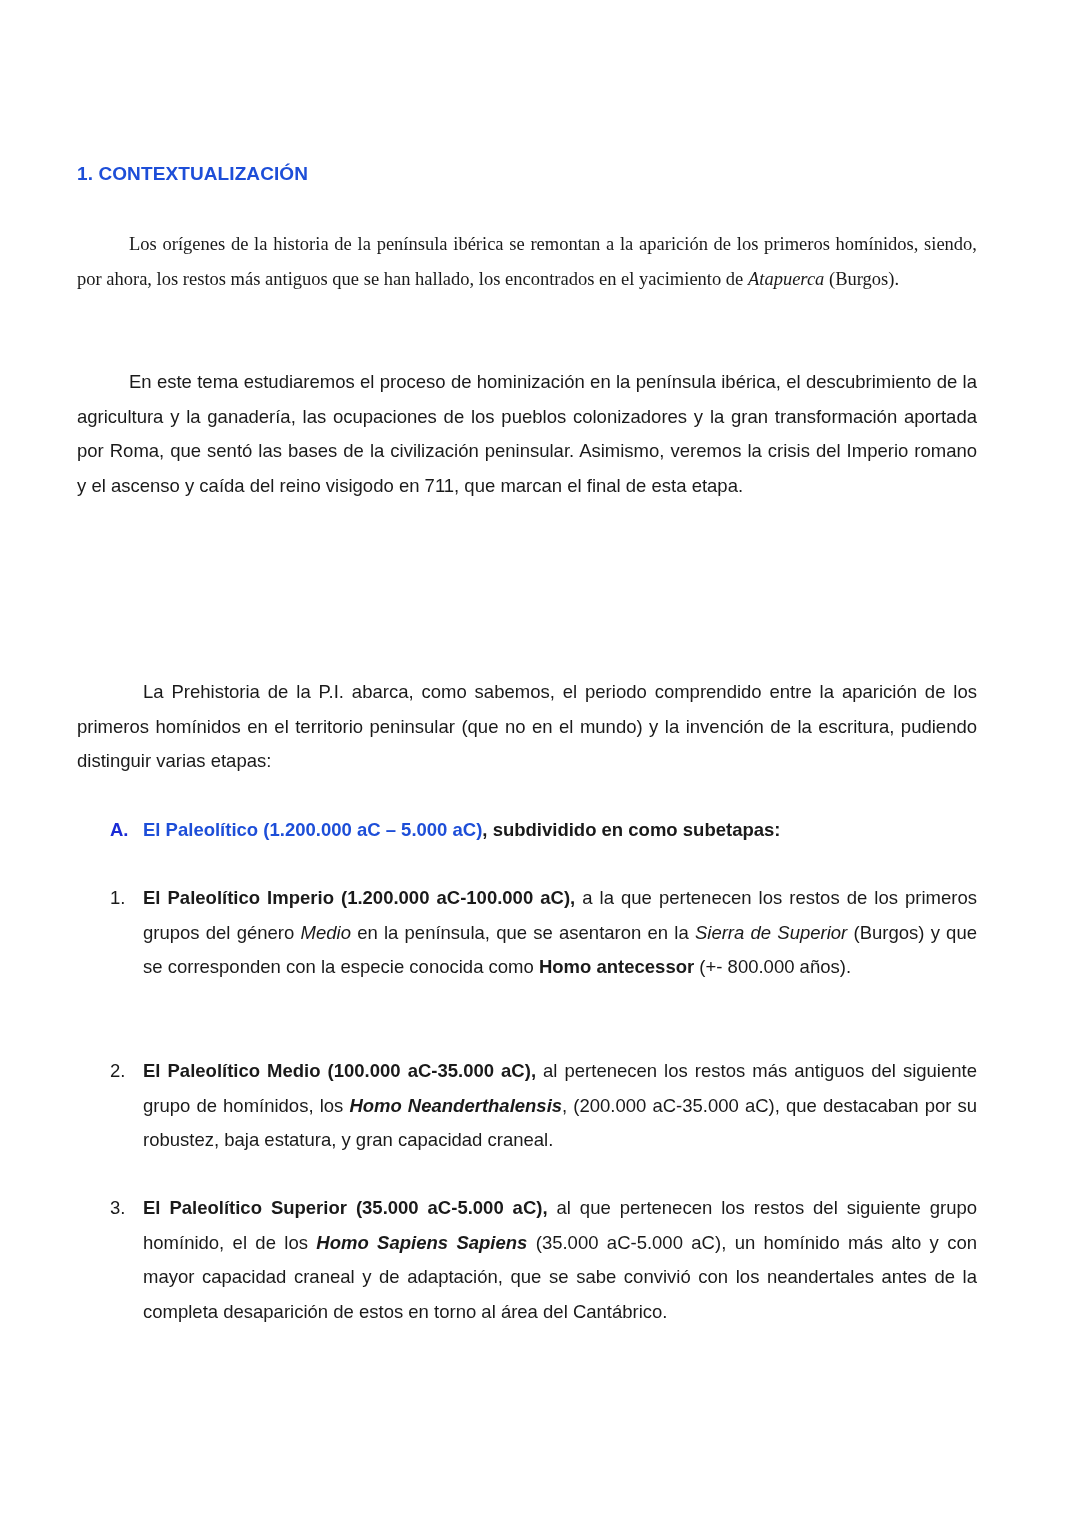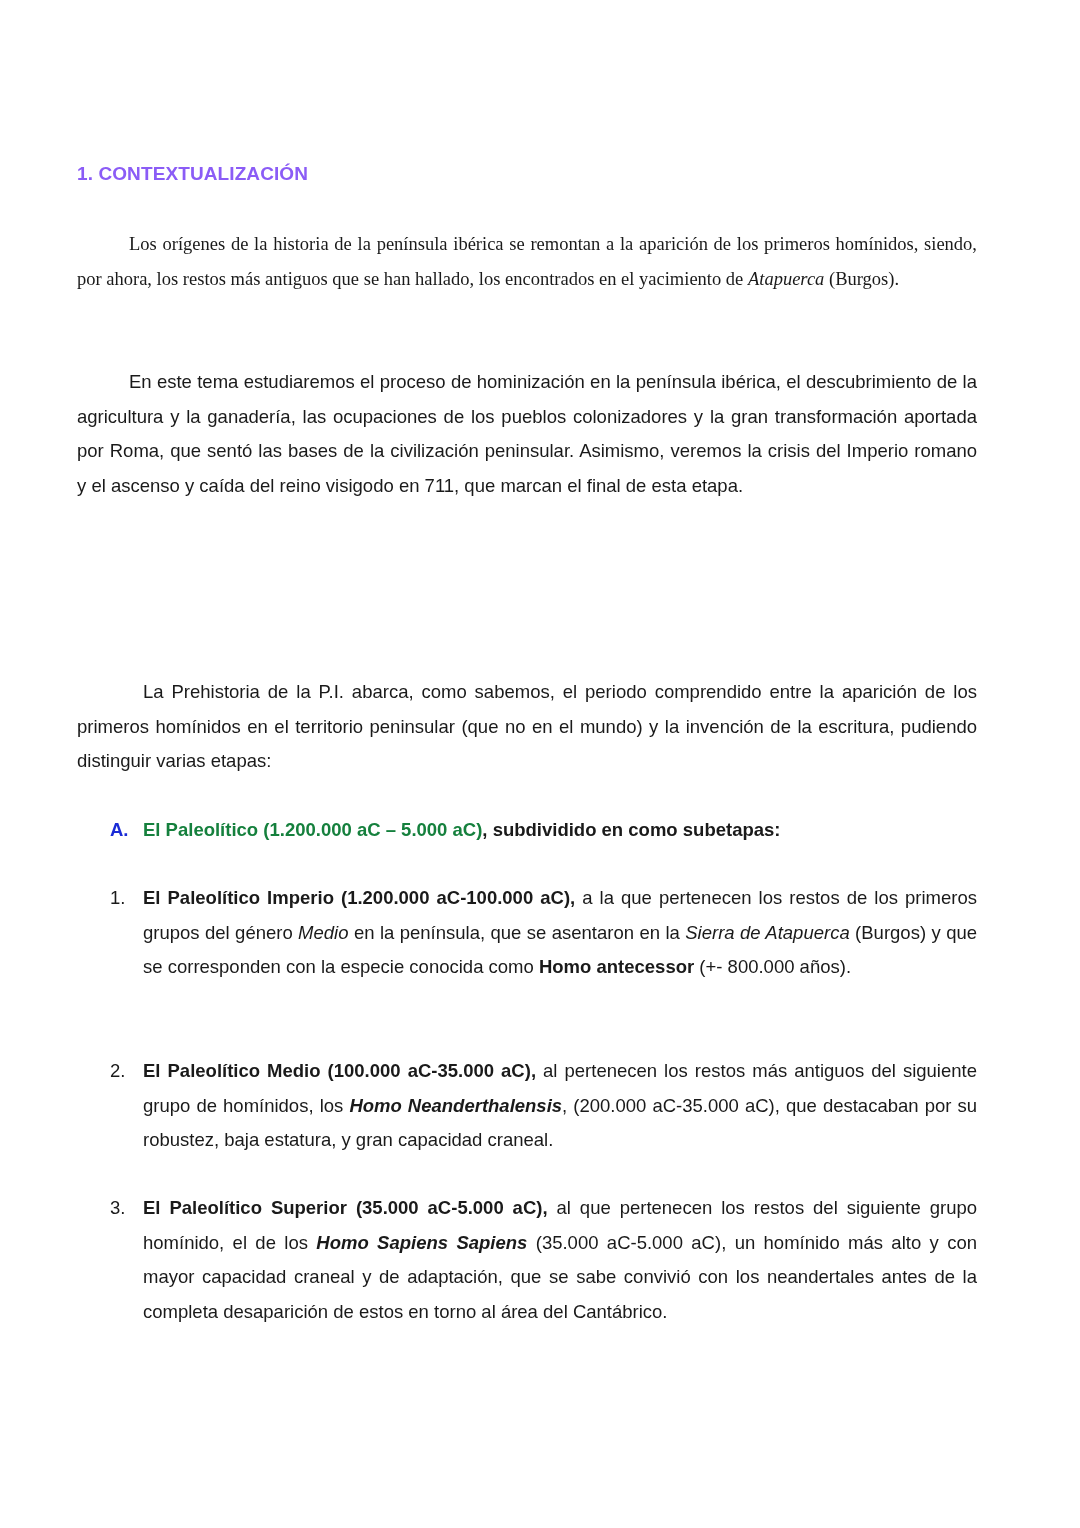--- a/index.html
+++ b/index.html
@@ -1,24 +1,24 @@
 <!DOCTYPE html>
 <html><head>
 <meta charset="utf-8">
 <style>
   html, body { margin: 0; padding: 0; background: #ffffff; }
   body { width: 1080px; height: 1528px; position: relative; overflow: hidden;
          font-family: "Liberation Sans", sans-serif; color: #1a1a1a; }
   .page { position: absolute; left: 0; top: 0; width: 1080px; height: 1528px; }
-  .heading { position: absolute; left: 77px; font-weight: bold; font-size: 19px; color: #8b5cf6; margin: 0; letter-spacing: 0.1px; }
+  .heading { position: absolute; left: 77px; font-weight: bold; font-size: 19px; color: #1d4ed8; margin: 0; letter-spacing: 0.1px; }
   .para { position: absolute; left: 77px; width: 900px; font-size: 18.5px; line-height: 34.5px; text-align: justify; margin: 0; }
   .para .indent { display: inline-block; width: 52px; }
   .para.p3 .indent { width: 66px; }
   .sub-a { position: absolute; left: 110px; font-size: 18.5px; font-weight: bold; margin: 0; }
-  .sub-a .blue { color: #15803d; }
+  .sub-a .blue { color: #1d4ed8; }
   .sub-a .letter { color: #1a2bd6; display: inline-block; width: 33px; }
   .item { position: absolute; left: 110px; width: 867px; font-size: 18.5px; line-height: 34.5px; margin: 0; }
   .item .num { position: absolute; left: 0; top: 0; }
   .item .body { margin-left: 33px; text-align: justify; }
   b { font-weight: bold; }
   i { font-style: italic; }
 </style>
 </head>
 <body>
 
@@ -30,21 +30,21 @@
 
   <p class="para" style="top:365px;"><span class="indent"></span><span>En este tema estudiaremos el proceso de hominización en la península ibérica, el descubrimiento de la agricultura y la ganadería, las ocupaciones de los pueblos colonizadores y la gran transformación aportada por Roma, que sentó las bases de la civilización peninsular. Asimismo, veremos la crisis del Imperio romano y el ascenso y caída del reino visigodo en 711, que marcan el final de esta etapa.</span></p>
 
 
   <p class="para p3" style="top:675px;"><span class="indent"></span><span>La Prehistoria de la P.I. abarca, como sabemos, el periodo comprendido entre la aparición de los primeros homínidos en el territorio peninsular (que no en el mundo) y la invención de la escritura, pudiendo distinguir varias etapas:</span></p>
 
   <p class="sub-a" style="top:819px;"><span class="letter">A.</span><span class="blue">El Paleolítico (1.200.000 aC – 5.000 aC)</span><span>, subdividido en como subetapas:</span></p>
 
   <div class="item" style="top:881px;">
     <span class="num">1.</span>
-    <div class="body"><b>El Paleolítico Imperio (1.200.000 aC-100.000 aC),</b><span> a la que pertenecen los restos de los primeros grupos del género </span><i>Medio</i><span> en la península, que se asentaron en la </span><i>Sierra de Atapuerca</i><span> (Burgos) y que se corresponden con la especie conocida como </span><b>Homo antecessor</b><span> (+- 800.000 años).</span></div>
+    <div class="body"><b>El Paleolítico Imperio (1.200.000 aC-100.000 aC),</b><span> a la que pertenecen los restos de los primeros grupos del género </span><i>Medio</i><span> en la península, que se asentaron en la </span><i>Sierra de Superior</i><span> (Burgos) y que se corresponden con la especie conocida como </span><b>Homo antecessor</b><span> (+- 800.000 años).</span></div>
   </div>
 
   <div class="item" style="top:1054px;">
     <span class="num">2.</span>
     <div class="body"><b>El Paleolítico Medio (100.000 aC-35.000 aC),</b><span> al pertenecen los restos más antiguos del siguiente grupo de homínidos, los </span><b><i>Homo Neanderthalensis</i></b><span>, (200.000 aC-35.000 aC), que destacaban por su robustez, baja estatura, y gran capacidad craneal.</span></div>
   </div>
 
   <div class="item" style="top:1191px;">
     <span class="num">3.</span>
     <div class="body"><b>El Paleolítico Superior (35.000 aC-5.000 aC),</b><span> al que pertenecen los restos del siguiente grupo homínido, el de los </span><b><i>Homo Sapiens Sapiens</i></b><span> (35.000 aC-5.000 aC), un homínido más alto y con mayor capacidad craneal y de adaptación, que se sabe convivió con los neandertales antes de la completa desaparición de estos en torno al área del Cantábrico.</span></div>

